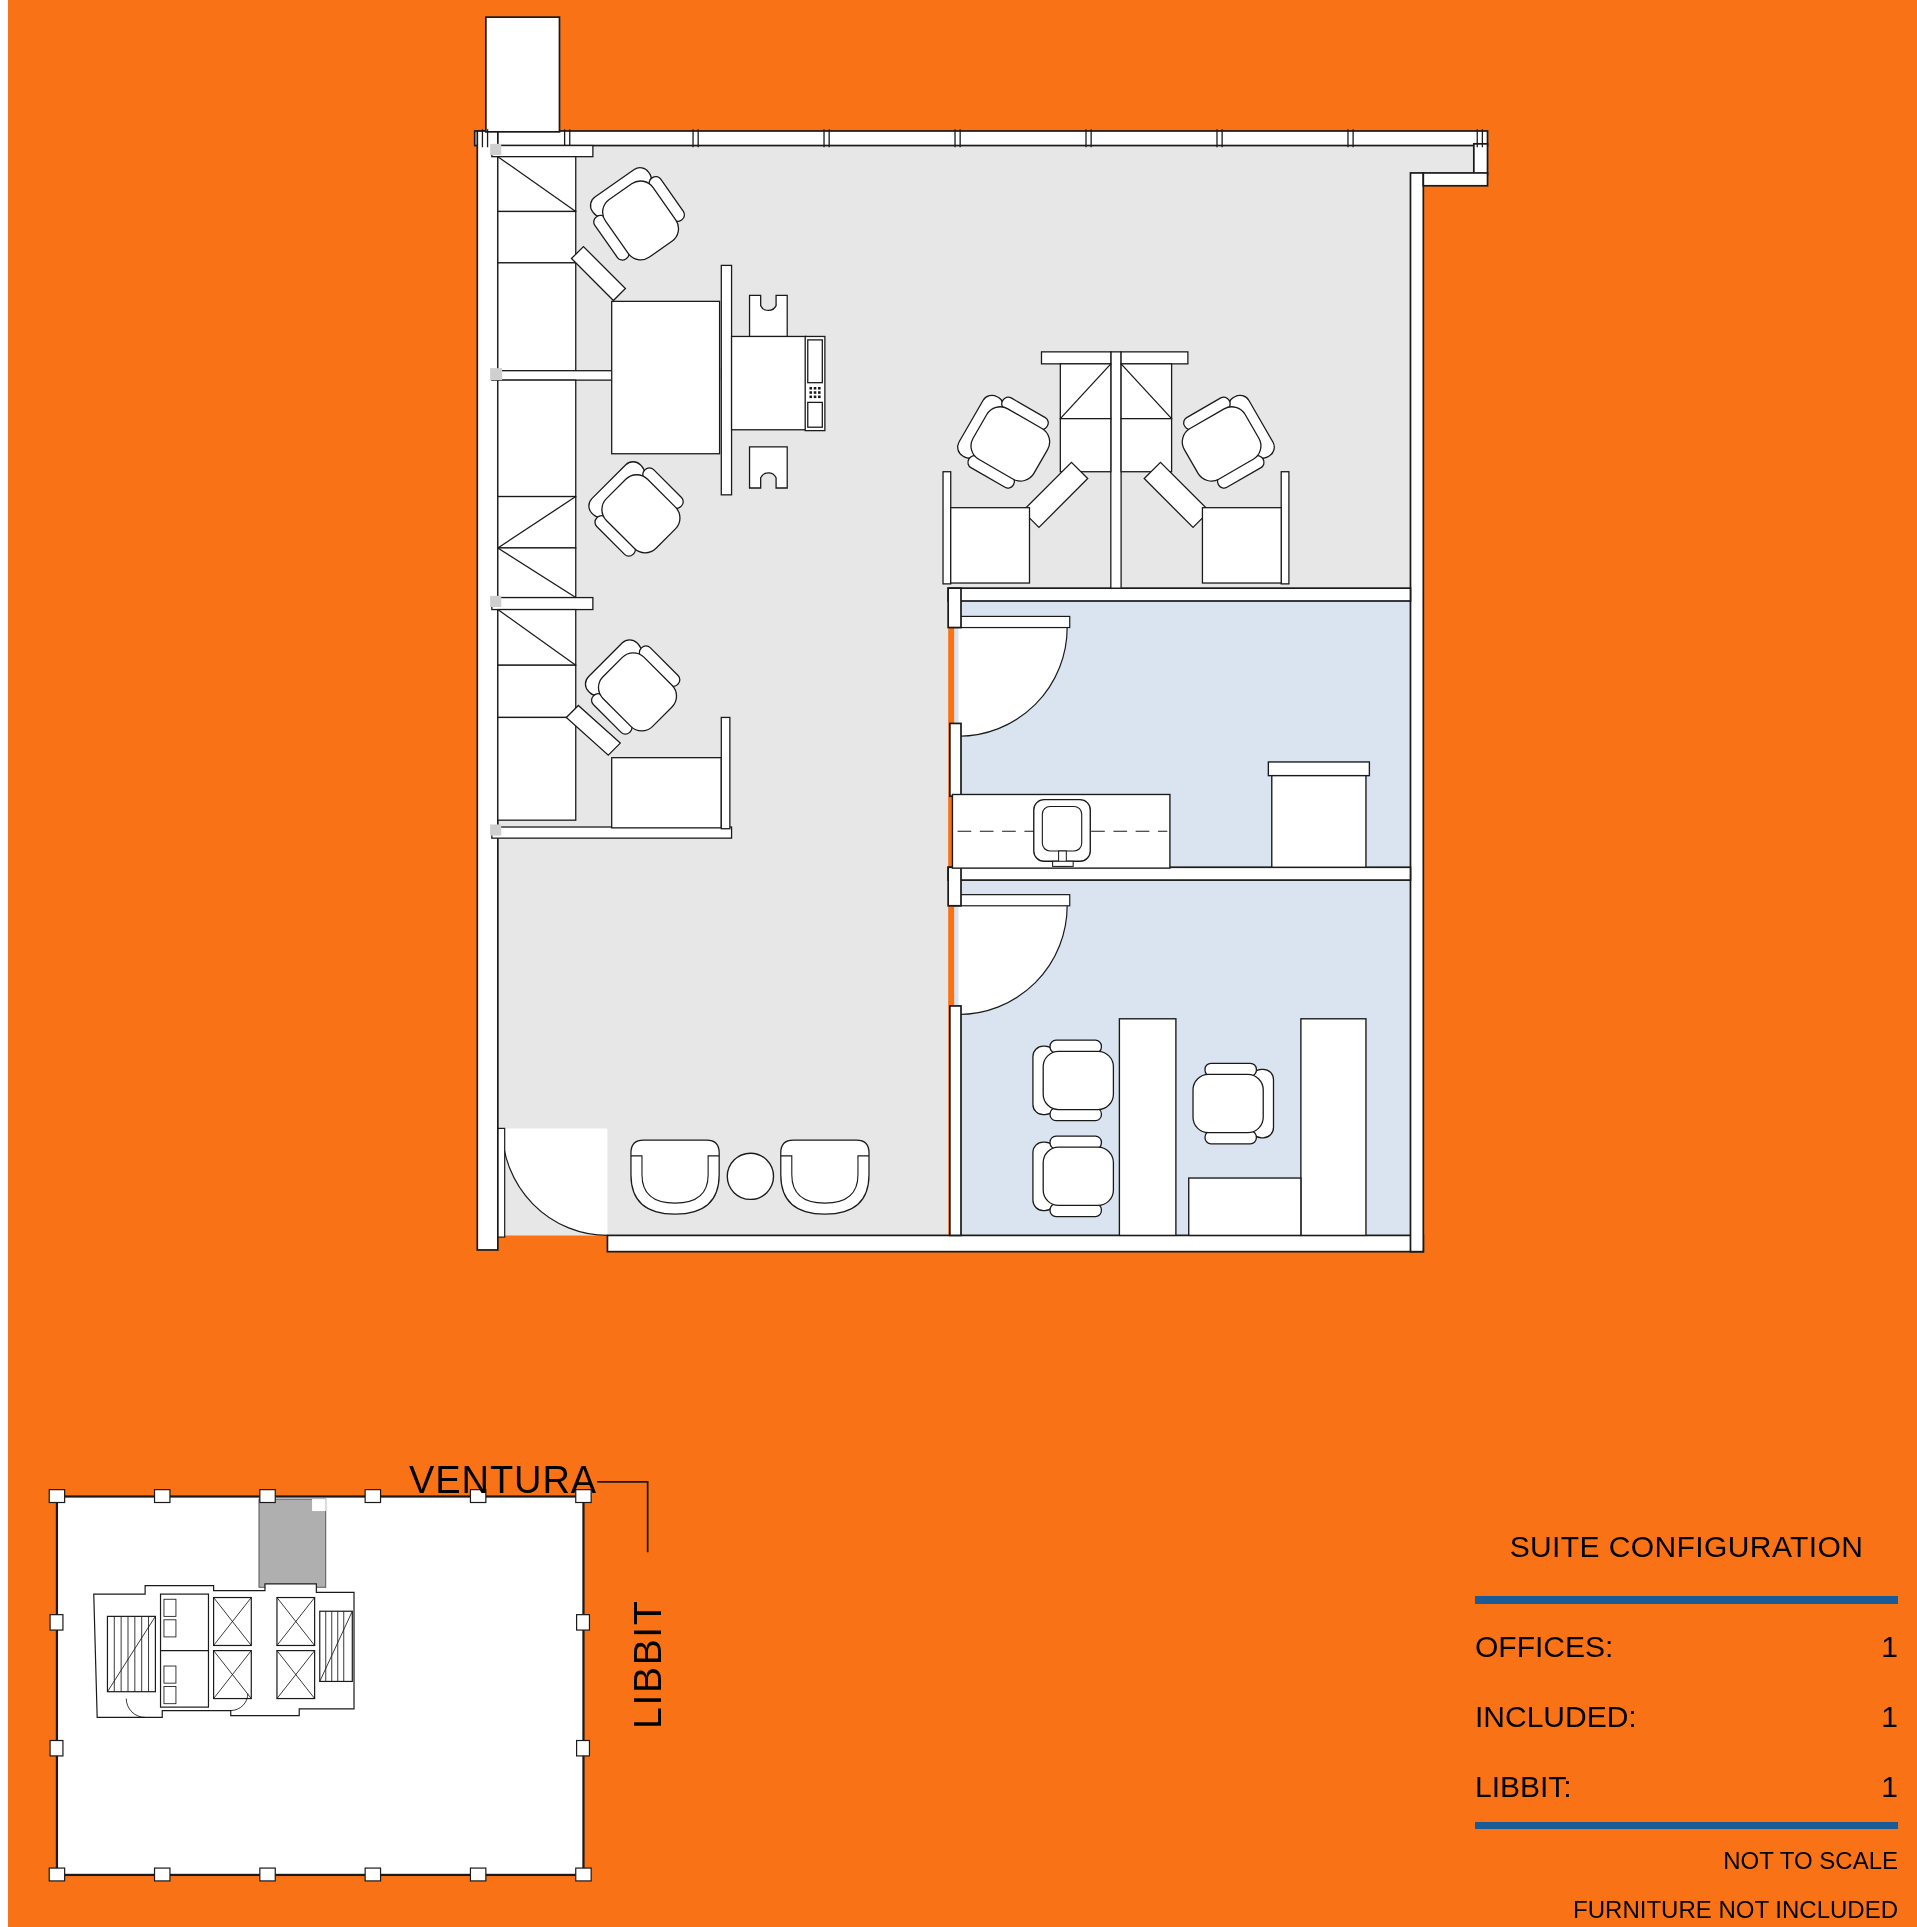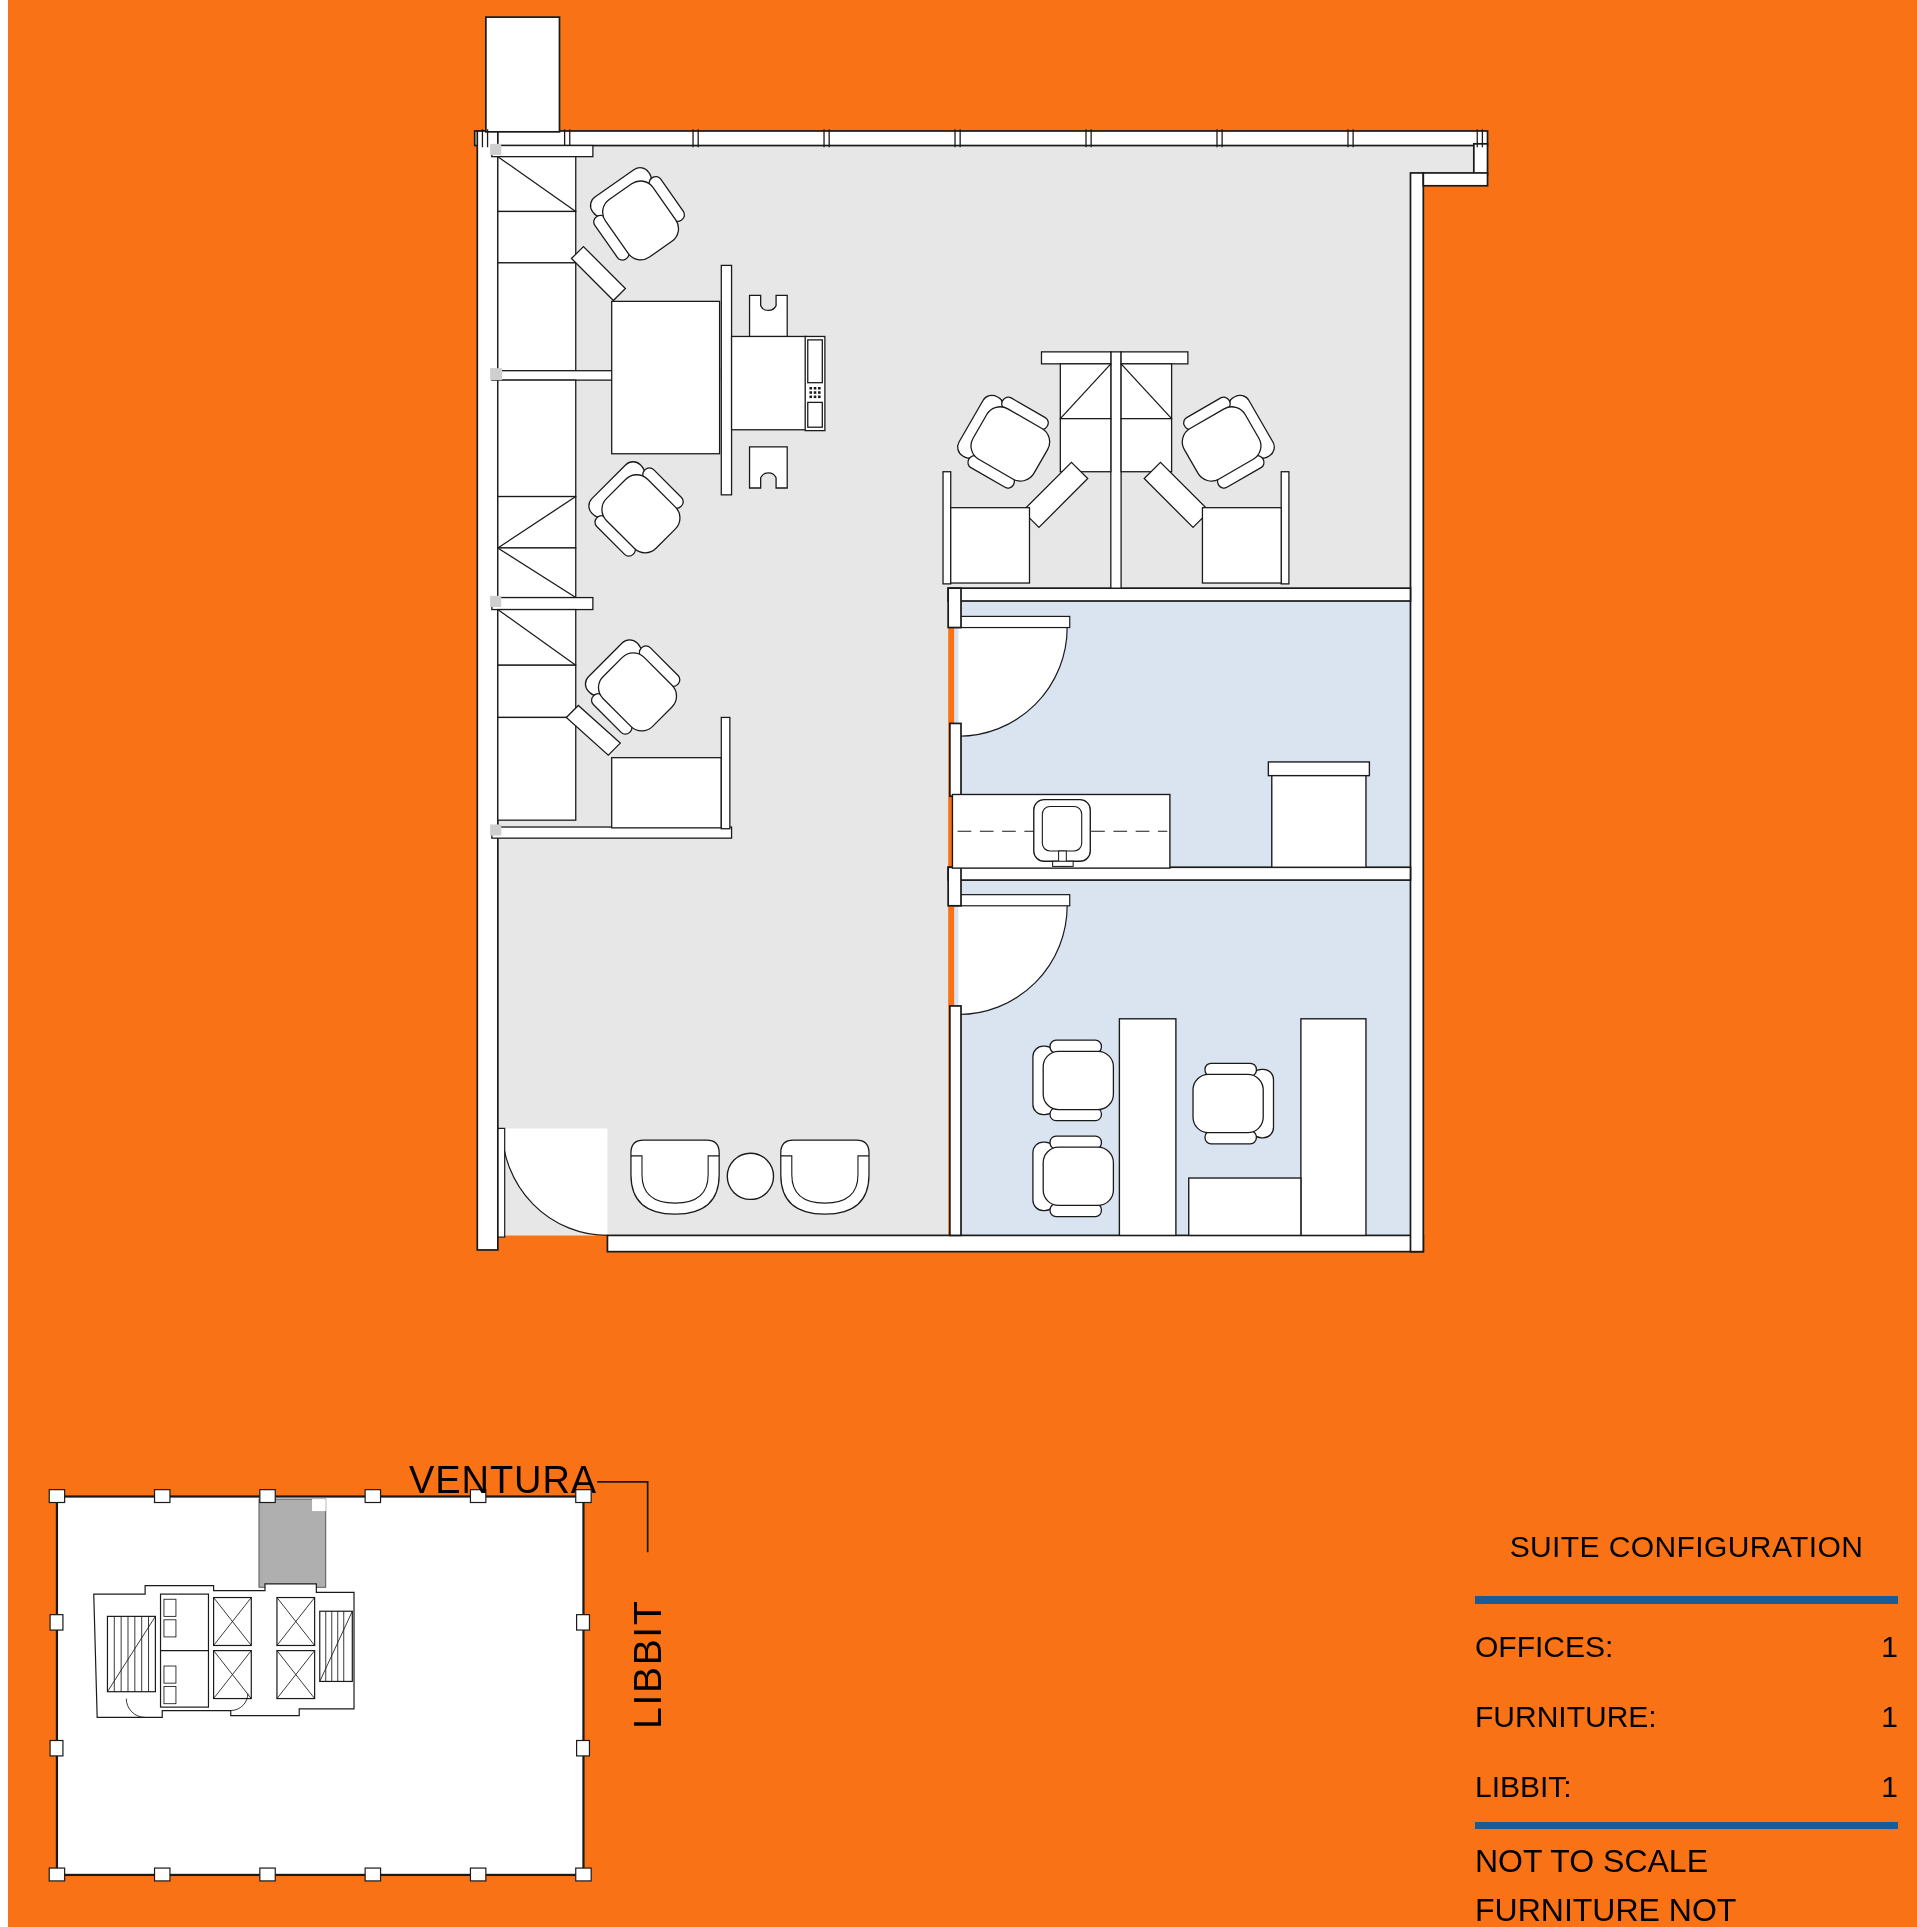--- a/index.html
+++ b/index.html
@@ -11,21 +11,21 @@
   #libbit-wrap{position:absolute;left:618px;top:1729px;transform:rotate(-90deg);transform-origin:0 0;}
   #libbit-label{font-size:39px;letter-spacing:1.7px;}
   #config-panel{position:absolute;left:1467px;top:1530px;width:423px;}
   #config-title{font-size:30px;text-align:center;letter-spacing:0.4px;}
   .rule{height:7.7px;background:#1A5B96;}
   #rule-top{margin-top:32px;}
   #rule-bottom{margin-top:18px;}
   .cfg-row{display:flex;justify-content:space-between;font-size:30px;line-height:34px;}
   #row-0{margin-top:26px;align-items:flex-end;}
   #row-1,#row-2{margin-top:36px;}
-  .note{font-size:32px;line-height:34px;text-align:left;}
+  .note{font-size:24px;line-height:34px;text-align:right;}
   #note-0{margin-top:14.6px;}
   #note-1{margin-top:14.6px;}
 </style>
 </head>
 <body>
 
 <div id="stage">
 
 <svg id="plan-svg" width="1918" height="1928" viewBox="0 0 2240 2252">
   <defs>
@@ -246,21 +246,21 @@
 </div>
 
 <div id="config-panel">
   <div id="config-title">SUITE CONFIGURATION</div>
   <div class="rule" id="rule-top"></div>
   <div class="cfg-row" id="row-0">
     <span>OFFICES:</span>
     <span>1</span>
   </div>
   <div class="cfg-row" id="row-1">
-    <span>FURNITURE:</span>
+    <span>INCLUDED:</span>
     <span>1</span>
   </div>
   <div class="cfg-row" id="row-2">
     <span>LIBBIT:</span>
     <span>1</span>
   </div>
   <div class="rule" id="rule-bottom"></div>
   <div class="note" id="note-0">NOT TO SCALE</div>
   <div class="note" id="note-1">FURNITURE NOT INCLUDED</div>
 </div>

